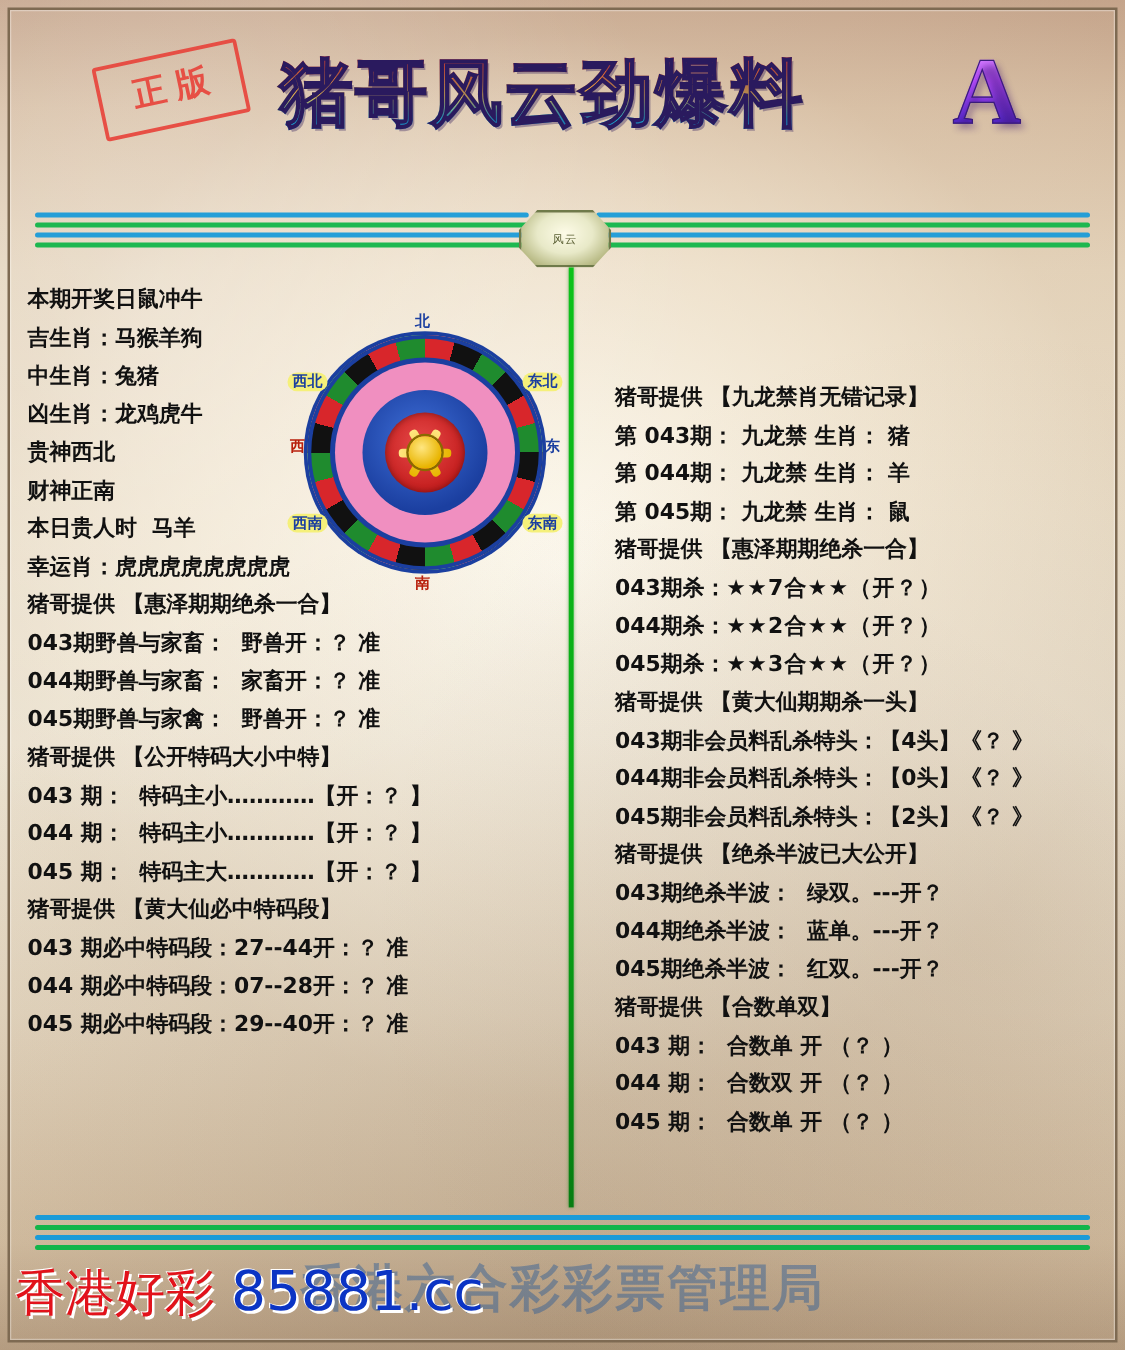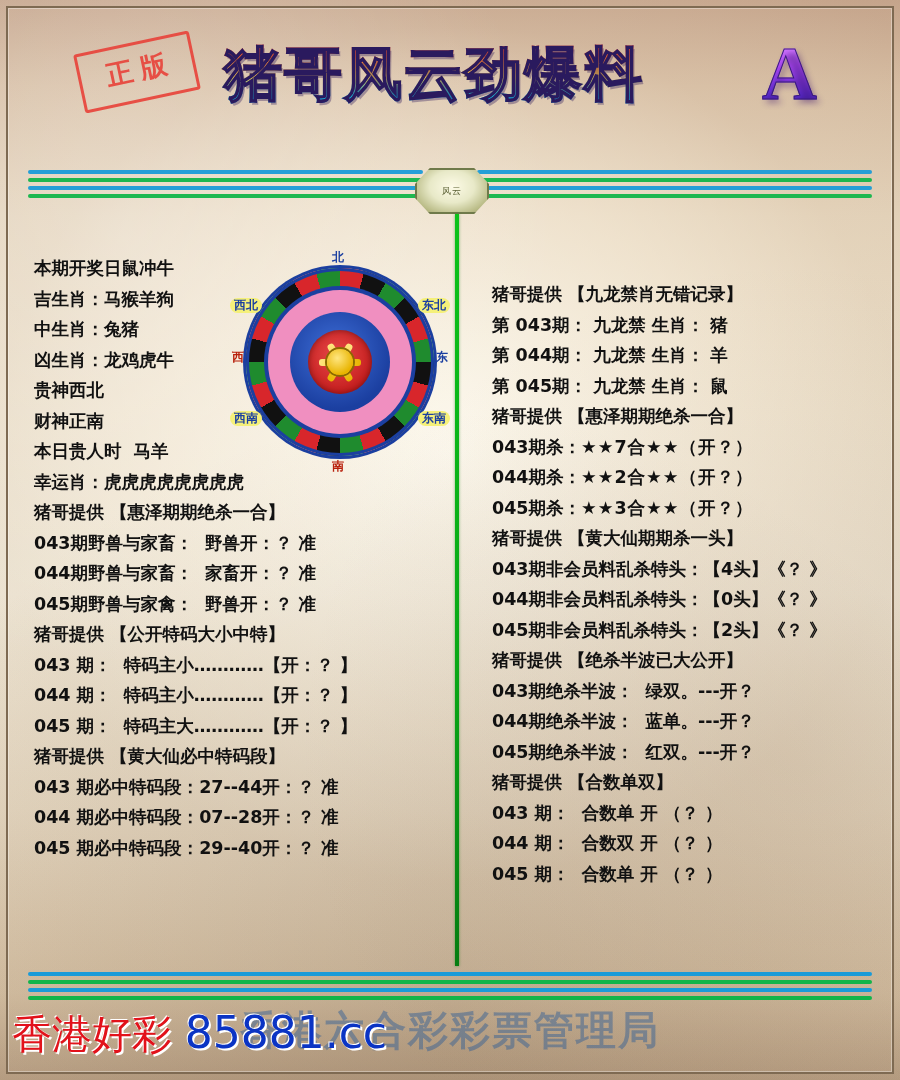--- a/index.html
+++ b/index.html
@@ -145,21 +145,21 @@
     top: -18px;
     width: 4px;
     height: 752px;
     background: linear-gradient(180deg, #0cc21a, #0aa817 60%, #067d12);
     box-shadow: 0 0 3px rgba(0,120,0,0.5);
   }
   .col {
     position: absolute;
     top: 0;
   }
-  .col-left { left: 34px; width: 420px; margin-top: 28px; }
+  .col-left { left: 22px; width: 420px; }
   .col-right { left: 492px; width: 400px; }
 
   .row {
     font-size: 17.5px;
     line-height: 1.0;
     color: #111;
     margin-bottom: 13px;
     white-space: nowrap;
     font-family: "DejaVu Sans", "Liberation Sans", sans-serif;
   }
@@ -367,21 +367,21 @@
       <div class="row bold"><span>044 期：</span><span class="sp"></span><span>特码主小…………【开：？ 】</span></div>
       <div class="row bold"><span>045 期：</span><span class="sp"></span><span>特码主大…………【开：？ 】</span></div>
 
       <div class="row hdr">猪哥提供 【黄大仙必中特码段】</div>
       <div class="row bold"><span>043 期必中特码段：</span><span>27--44开：？ 准</span></div>
       <div class="row bold"><span>044 期必中特码段：</span><span>07--28开：？ 准</span></div>
       <div class="row bold"><span>045 期必中特码段：</span><span>29--40开：？ 准</span></div>
     </div>
 
     <div class="col col-right">
-      <div class="row hdr" style="margin-top:54px">猪哥提供 【九龙禁肖无错记录】</div>
+      <div class="row hdr" style="margin-top:78px">猪哥提供 【九龙禁肖无错记录】</div>
       <div class="row bold"><span>第 043期：</span><span class="sp-sm"></span><span>九龙禁 生肖： 猪</span></div>
       <div class="row bold"><span>第 044期：</span><span class="sp-sm"></span><span>九龙禁 生肖： 羊</span></div>
       <div class="row bold"><span>第 045期：</span><span class="sp-sm"></span><span>九龙禁 生肖： 鼠</span></div>
 
       <div class="row hdr">猪哥提供 【惠泽期期绝杀一合】</div>
       <div class="row bold"><span>043期杀：</span><span class="star">★★7合★★（开？）</span></div>
       <div class="row bold"><span>044期杀：</span><span class="star">★★2合★★（开？）</span></div>
       <div class="row bold"><span>045期杀：</span><span class="star">★★3合★★（开？）</span></div>
 
       <div class="row hdr">猪哥提供 【黄大仙期期杀一头】</div>

